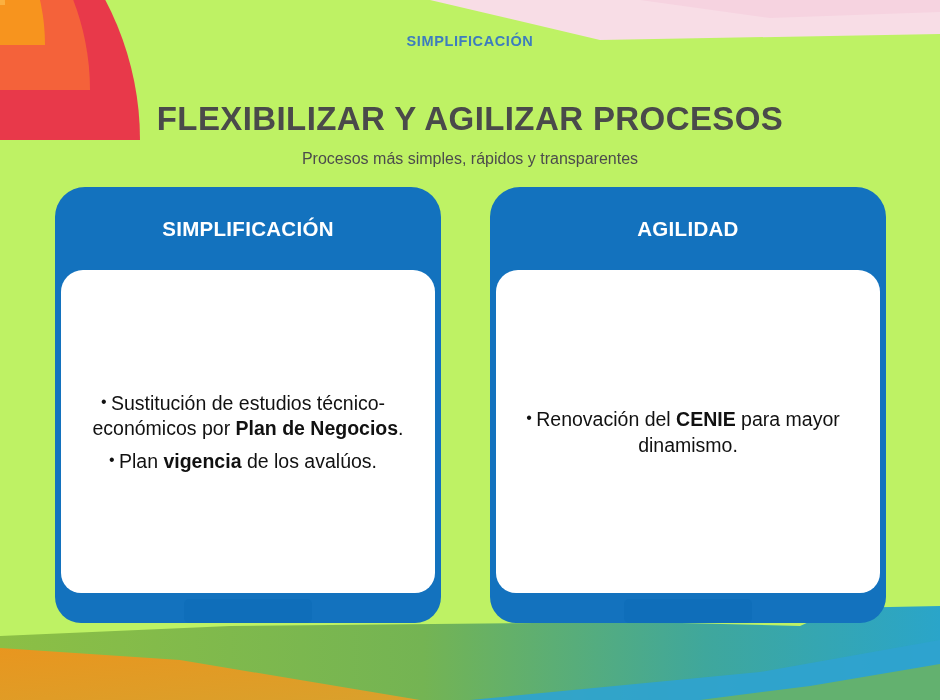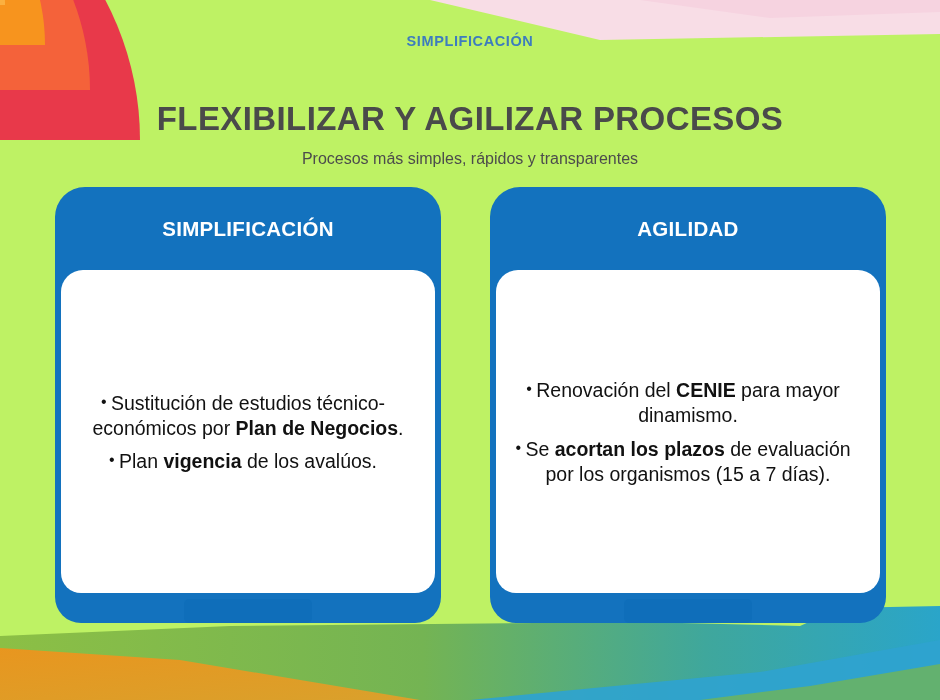--- a/index.html
+++ b/index.html
@@ -224,19 +224,18 @@
 
   <div class="card card-right">
     <div class="card-header">
       <div>
         <span>AGILIDAD</span>
       </div>
     </div>
     <div class="card-body">
       <ul class="bullet-list">
           <li class="bullet"><span class="dot"></span><span>Renovación del </span><b>CENIE</b><span> para mayor dinamismo.</span></li>
-          <li class="bullet"><span class="dot"></span><span>Se </span><b>acortan los plazos</b><span> de evaluación por los organismos (15 a 7 días).</span></li>
         </ul>
     </div>
     <div class="card-tab"></div>
   </div>
 
 </div>
 
 </body></html>

